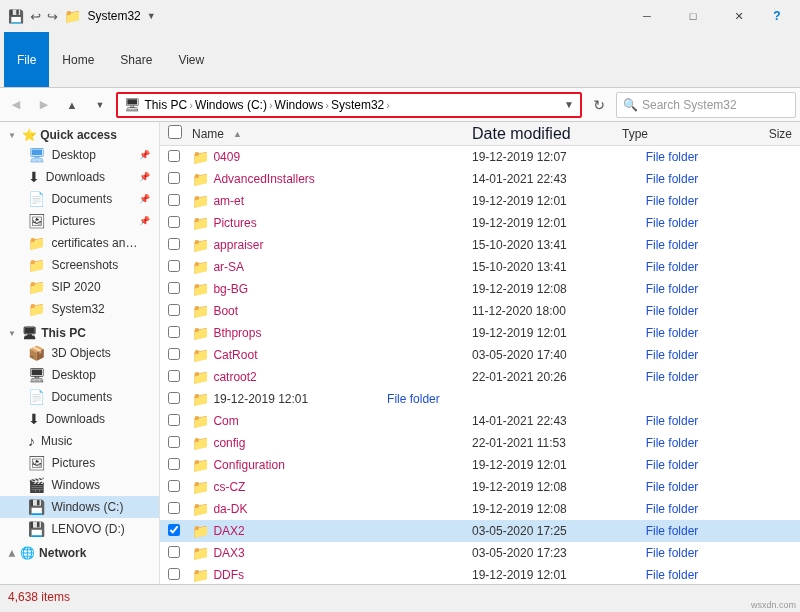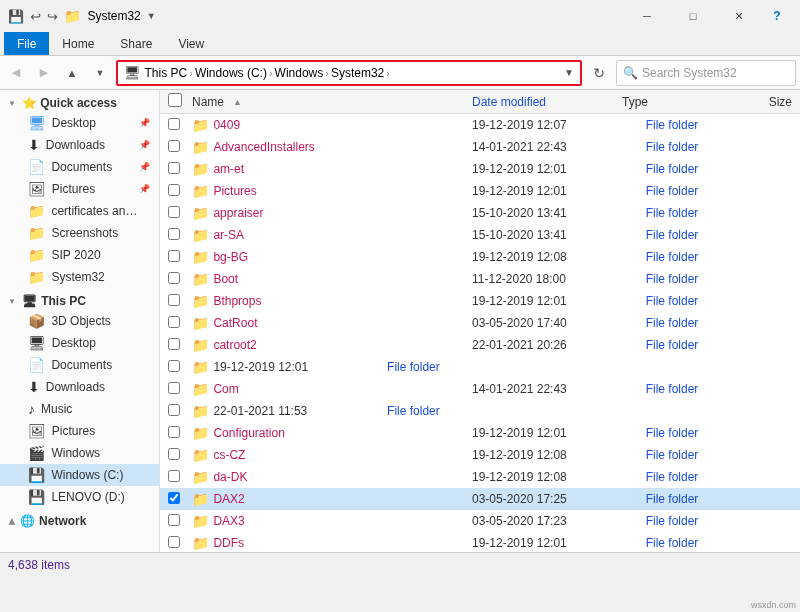--- a/index.html
+++ b/index.html
@@ -33,21 +33,21 @@
     .ribbon {
       background: #f0f0f0;
       border-bottom: 1px solid #ccc;
     }
     .ribbon-tabs {
       display: flex;
       align-items: flex-end;
       padding: 0 4px;
     }
     .ribbon-tab {
-      padding: 4px 12px;
+      padding: 20px 12px;
       font-size: 12px;
       cursor: pointer;
       color: #333;
       border: 1px solid transparent;
       border-bottom: none;
     }
     .ribbon-tab.active {
       background: #0078d4;
       color: #fff;
       border-color: #0078d4;
@@ -144,21 +144,21 @@
     .column-headers {
       display: flex;
       align-items: center;
       background: #f5f5f5;
       border-bottom: 1px solid #ddd;
       padding: 0 8px;
       height: 24px;
     }
     .col-check { width: 24px; flex-shrink: 0; }
     .col-name { flex: 2; font-size: 12px; color: #333; cursor: pointer; display: flex; align-items: center; gap: 9px; }
-    .col-date { width: 150px; flex-shrink: 0; font-size: 12px; color: #1d4ed8; cursor: pointer; }
+    .col-date { width: 150px; flex-shrink: 0; font-size: 16px; color: #0f172a; cursor: pointer; }
     .col-type { width: 100px; flex-shrink: 0; font-size: 12px; color: #333; cursor: pointer; }
     .col-size { width: 70px; flex-shrink: 0; font-size: 12px; color: #333; cursor: pointer; text-align: right; }
     .sort-arrow { font-size: 9px; color: #888; }
 
     
     .file-list {
       flex: 1;
       background: #fff;
       overflow-y: auto;
       overflow-x: hidden;
@@ -182,21 +182,21 @@
     .file-type { width: 100px; flex-shrink: 0; font-size: 12px; color: #1d4ed8; text-align: center; }
     .file-size { width: 70px; flex-shrink: 0; font-size: 12px; color: #333; text-align: right; }
 
     
     .status-bar {
       background: #f0f0f0;
       border-top: 1px solid #ccc;
       height: 24px;
       display: flex; align-items: center;
       padding: 0 8px;
-      font-size: 12px; color: #4c1d95;
+      font-size: 12px; color: #b91c1c;
       gap: 8px;
     }
 
     
     .content-area {
       flex: 1;
       display: flex;
       flex-direction: column;
       overflow: hidden;
     }
@@ -524,20 +524,21 @@
       <span class="file-name">Com</span>
       <span class="file-date">14-01-2021 22:43</span>
       <span class="file-type">File folder</span>
       <span class="file-size"></span>
     </div>
           <div class="file-row">
       <div class="file-check">
         <input type="checkbox" style="width: 12px; height: 12px;">
       </div>
       <span class="file-icon icon-folder">📁</span>
+      <span class="file-name">config</span>
       <span class="file-date">22-01-2021 11:53</span>
       <span class="file-type">File folder</span>
       <span class="file-size"></span>
     </div>
           <div class="file-row">
       <div class="file-check">
         <input type="checkbox" style="width: 12px; height: 12px;">
       </div>
       <span class="file-icon icon-folder">📁</span>
       <span class="file-name">Configuration</span>

